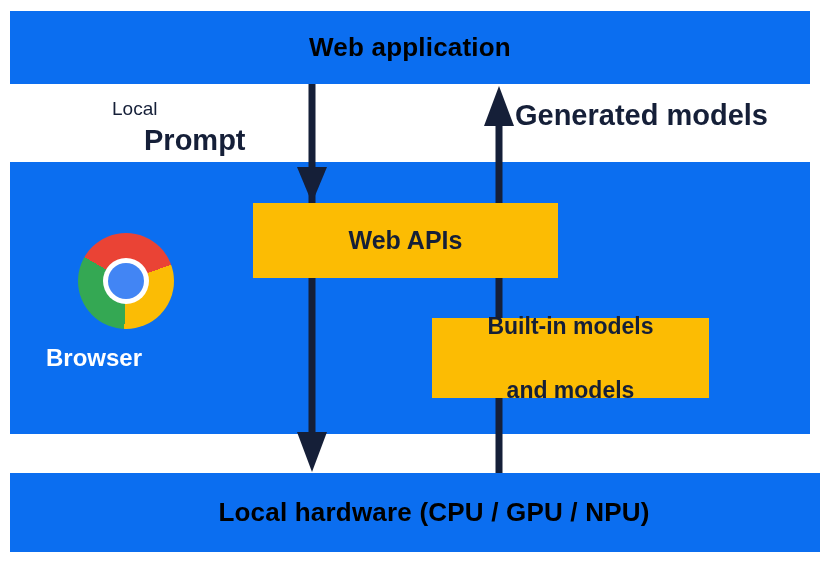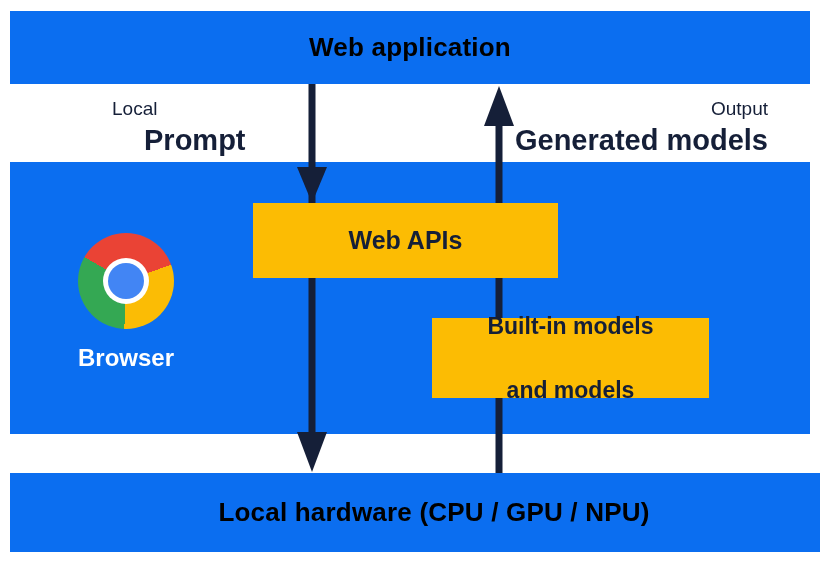--- a/index.html
+++ b/index.html
@@ -113,41 +113,40 @@
     margin: auto;
     width: 36px; height: 36px;
     border-radius: 50%;
     background: #4285f4;
   }
   .browser-label {
     position: absolute;
     left: 46px; top: 344px;
     width: 160px;
     z-index: 3;
-    text-align: center;
+    text-align: left;
     color: #ffffff;
     font-weight: bold;
     font-size: 24px;
   }
 </style>
 </head>
 <body>
 
 <div class="canvas">
 
   <div class="bar bar-top">
     <span class="bar-label">Web application</span>
   </div>
 
   <div class="io-group io-input">
     <span class="io-title">Local</span>
     <span class="io-value">Prompt</span>
   </div>
   <div class="io-group io-output">
-    <span class="io-title">Output</span>
     <span class="io-value">Generated models</span>
   </div>
 
   <div class="band band-mid"></div>
 
   <svg class="arrows" viewBox="0 0 820 566" xmlns="http://www.w3.org/2000/svg">
     <g fill="#151f38">
       <rect x="308.5" y="84" width="7" height="352"></rect>
       <polygon points="297,167 327,167 312,203"></polygon>
       <polygon points="297,432 327,432 312,472"></polygon>

